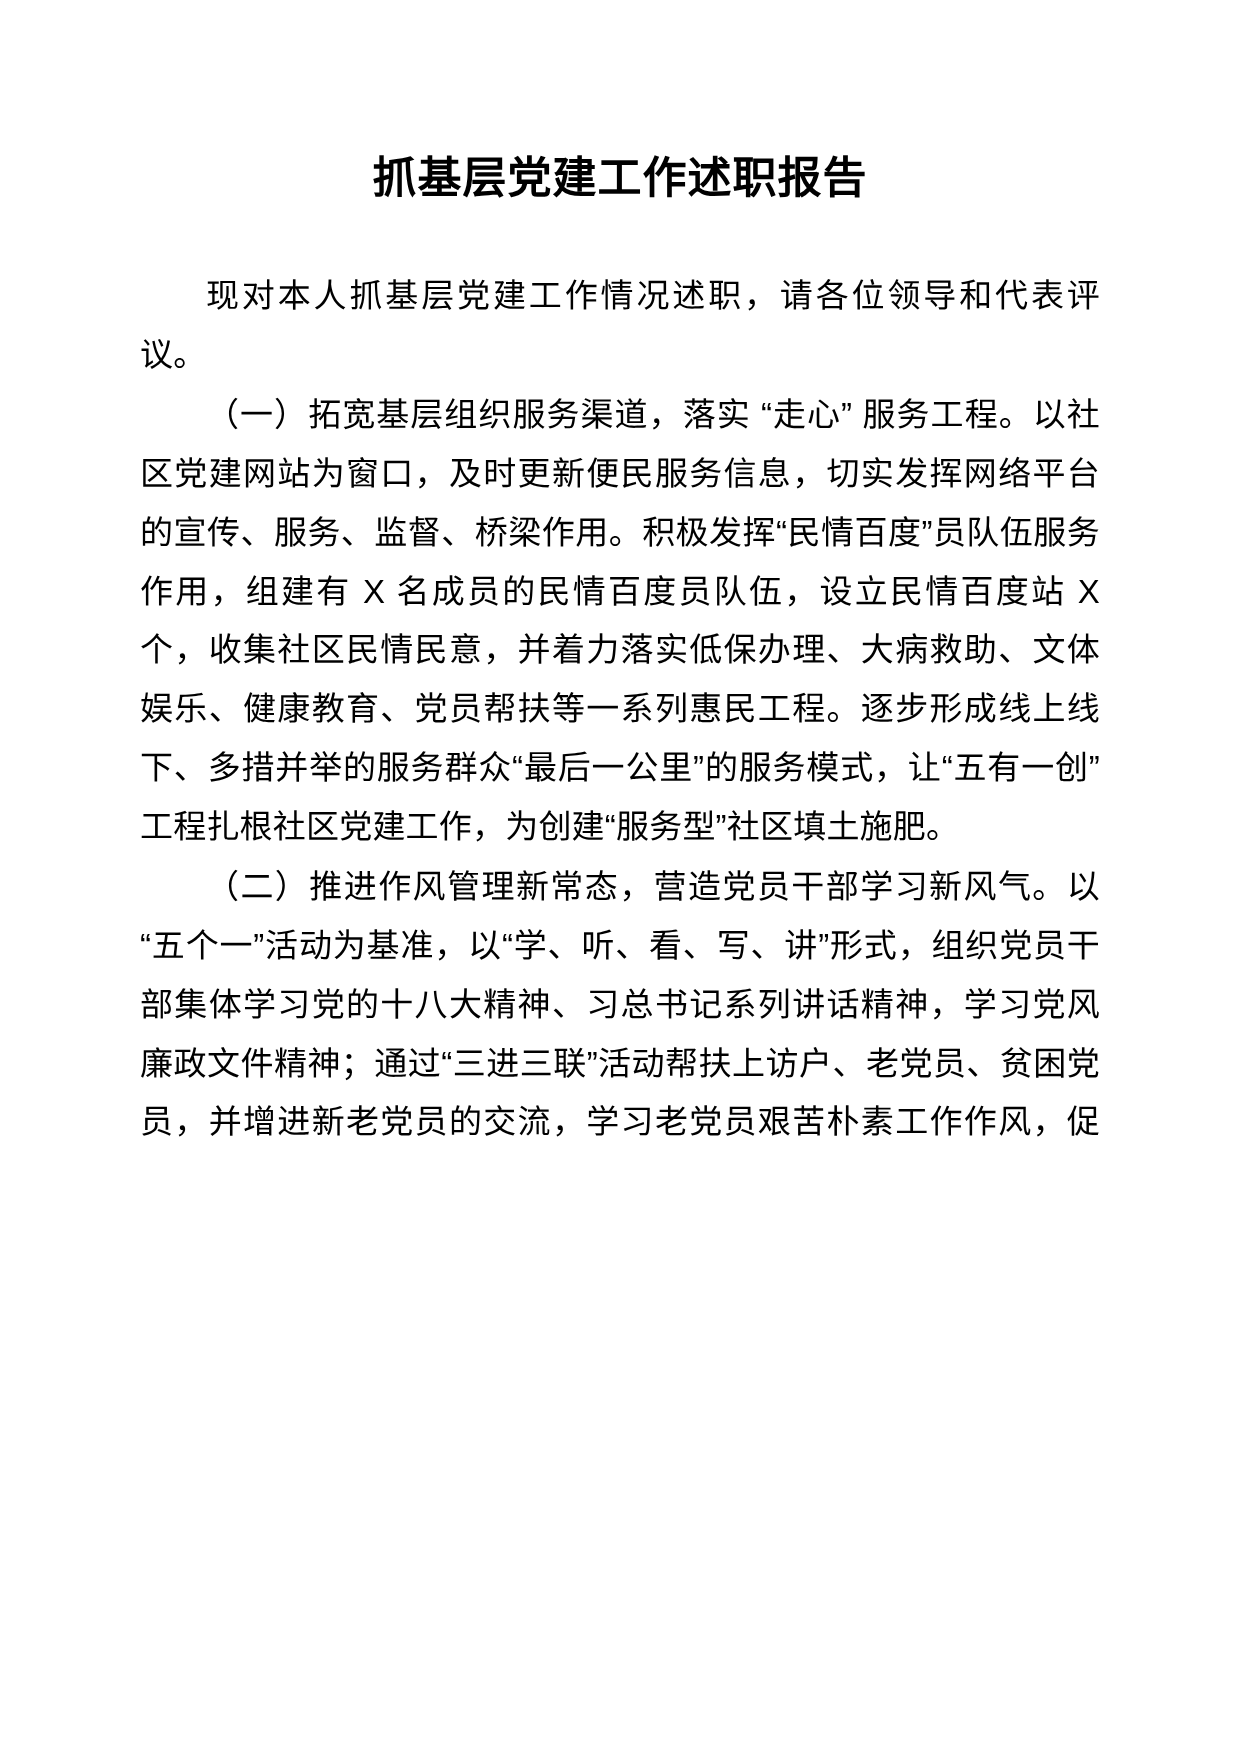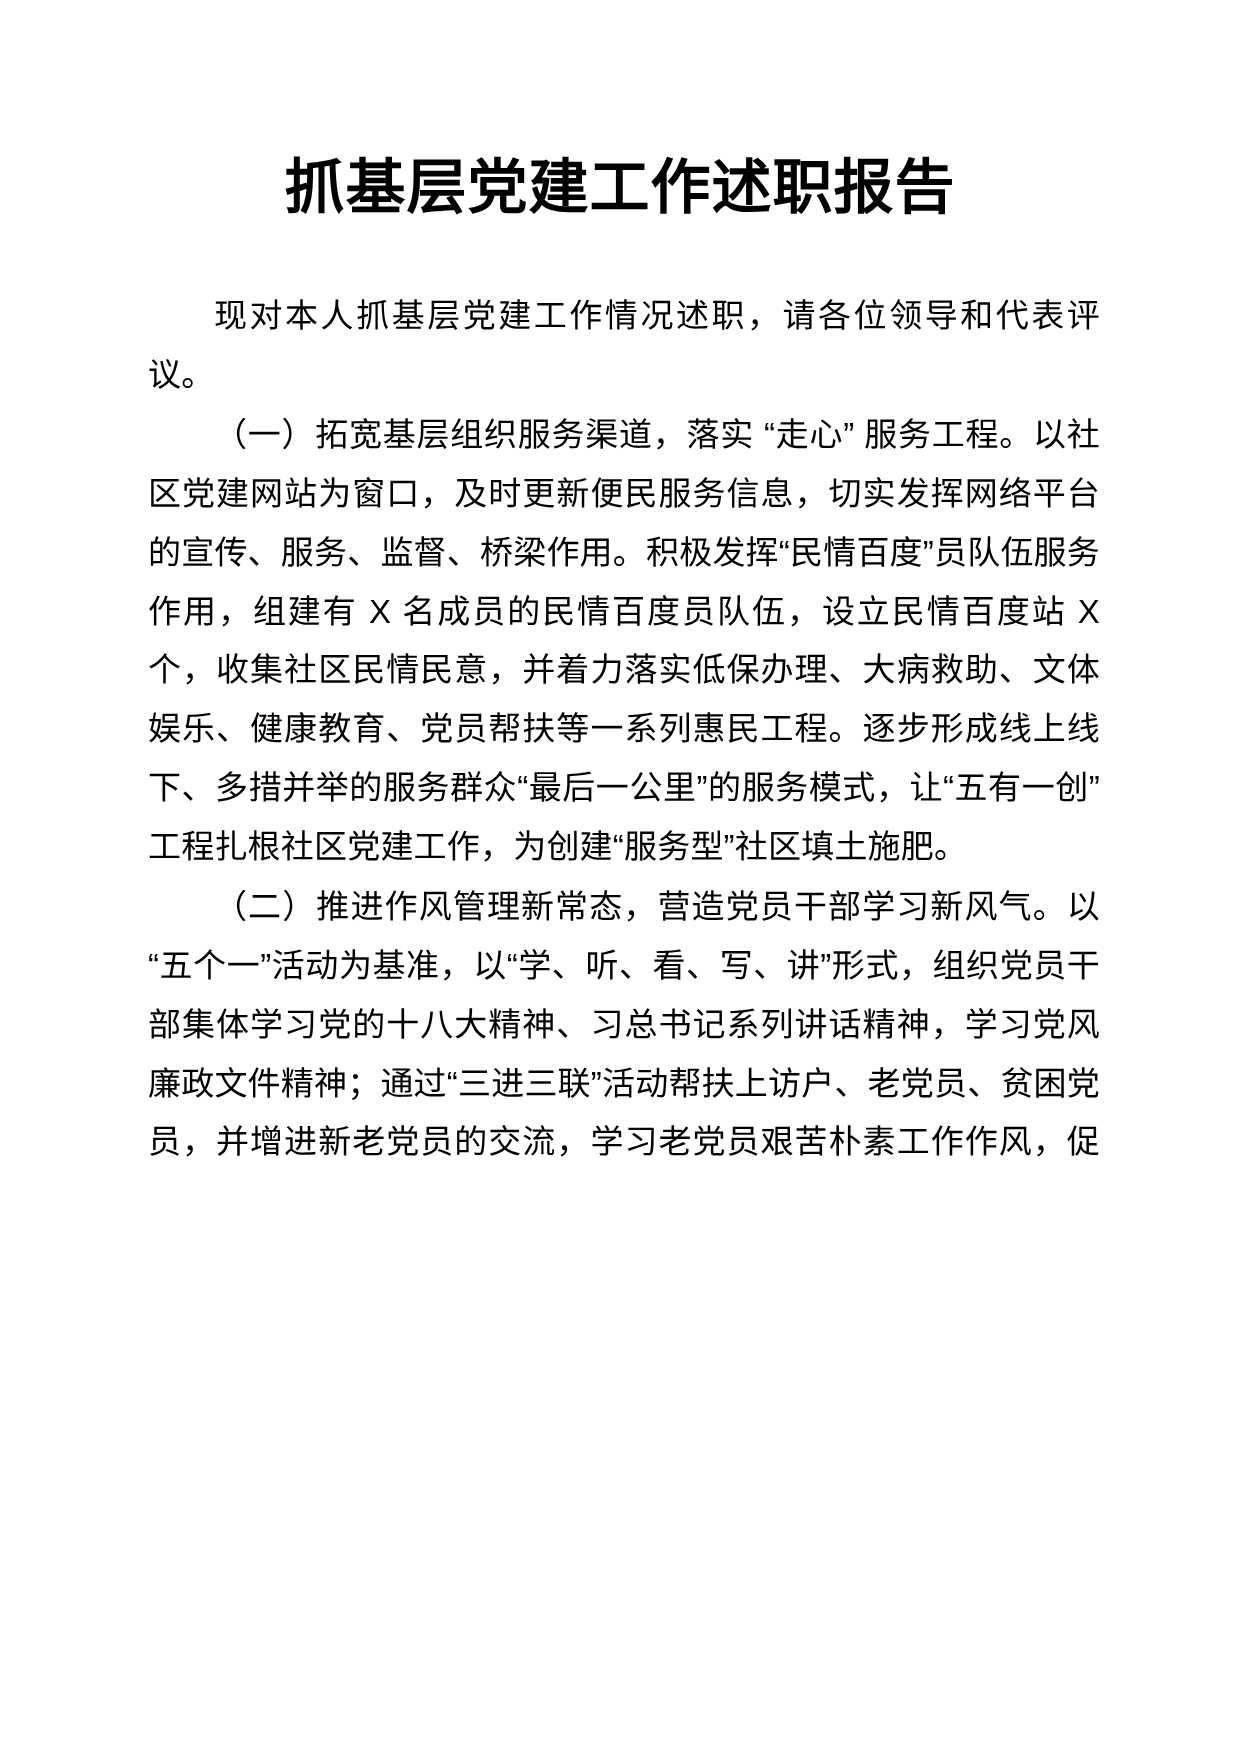--- a/index.html
+++ b/index.html
@@ -21,30 +21,30 @@
     position: relative;
     box-sizing: border-box;
     width: 1240px;
     height: 1754px;
     padding: 150px 140px 60px 140px;
     background: #ffffff;
   }
 
   .doc-title {
     margin: 0 0 62px 0;
-    font-size: 60px;
+    font-size: 44px;
     font-weight: bold;
     line-height: 1.25;
     text-align: center;
     letter-spacing: 1px;
     color: #000000;
   }
 
   .para {
-    margin: 0 0 2px 8px;
+    margin: 0 0 2px 0;
     font-size: 33px;
     line-height: 1.78;
     text-align: justify;
     text-justify: inter-ideograph;
     text-indent: 2em;
     letter-spacing: 0.2px;
     color: #000000;
     word-break: break-all;
   }
 

